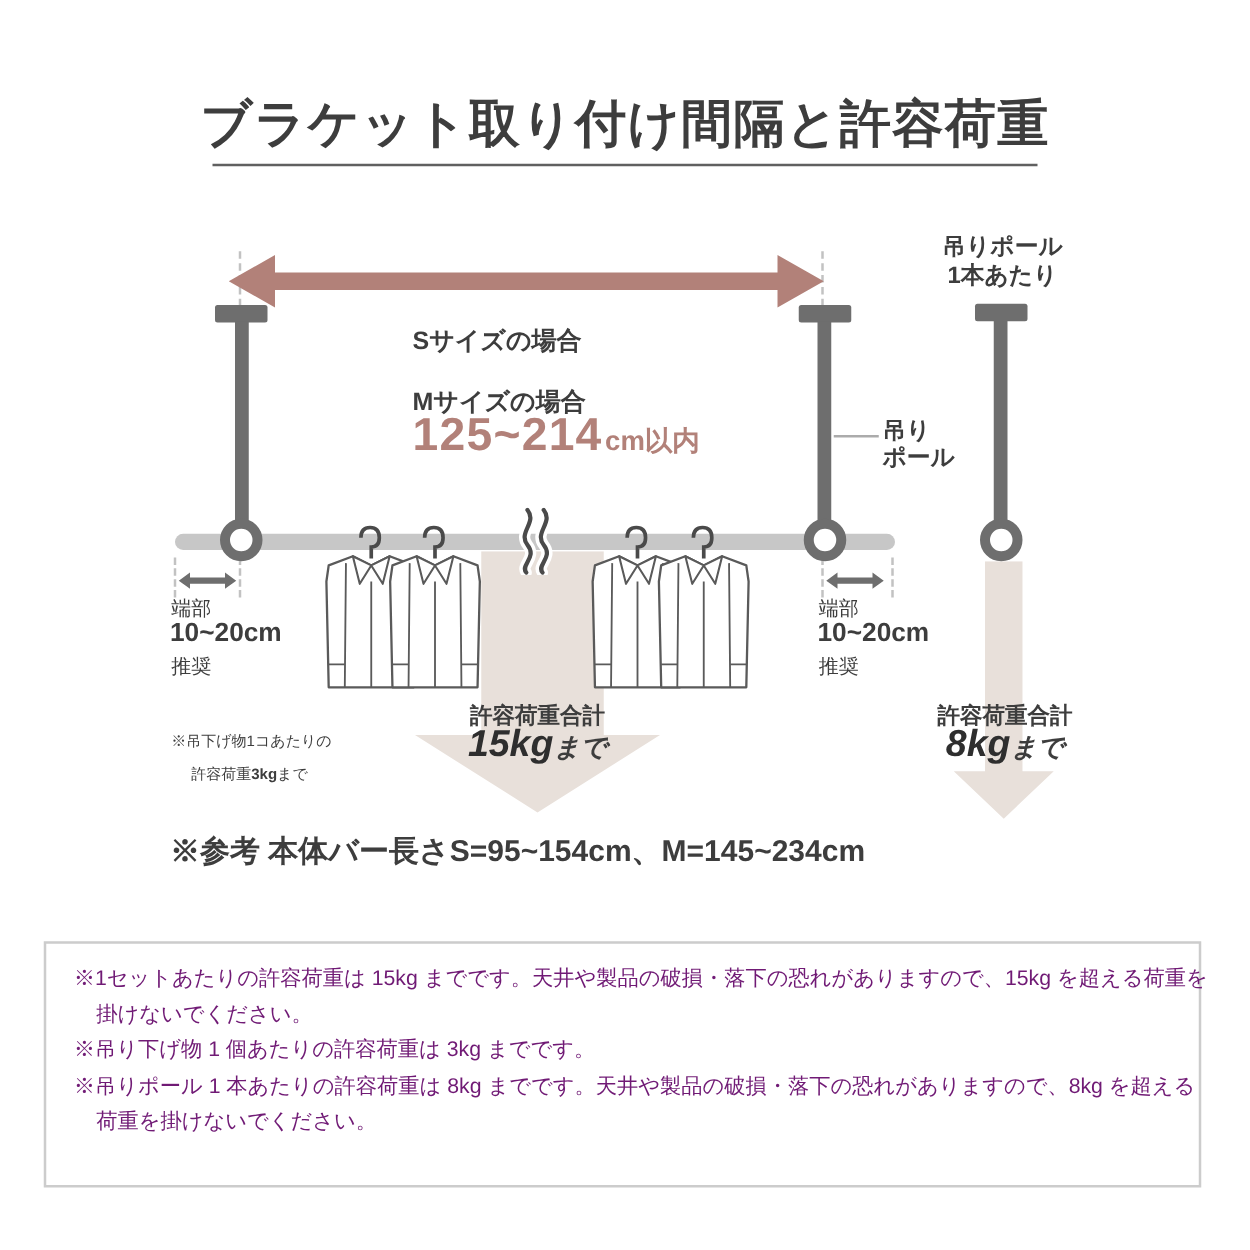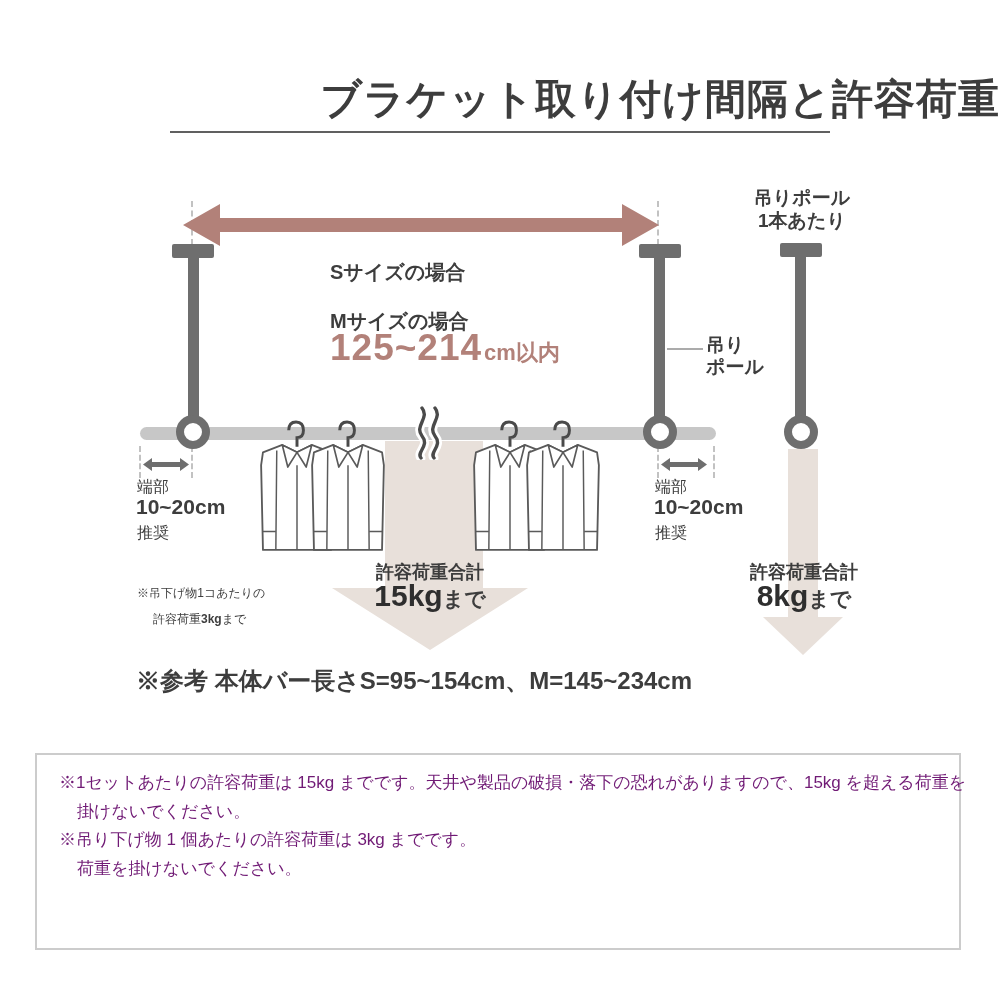--- a/index.html
+++ b/index.html
@@ -1,21 +1,21 @@
 <!DOCTYPE html>
 <html lang="ja"><head>
 <meta charset="utf-8">
 <style>
   html,body{margin:0;padding:0;background:#fff;}
   #stage{position:relative;width:1000px;height:1000px;background:#ffffff;overflow:hidden;
          font-family:"Liberation Sans",sans-serif;color:#3d3d3d;}
   .abs{position:absolute;}
 
   
-  .title{top:72px;left:0;width:1000px;text-align:right;font-size:41px;font-weight:700;
+  .title{top:72px;left:0;width:1000px;text-align:center;font-size:41px;font-weight:700;
          color:#3d3d3d;letter-spacing:1px;z-index:8;}
   .title-rule{top:131px;left:170px;width:660px;border-top:2px solid #606060;z-index:8;}
 
   
   .bracket{width:42px;height:14px;background:#6e6e6e;border-radius:2px;z-index:4;}
   .pole{width:11px;background:#6e6e6e;z-index:4;}
   .bar{left:140px;top:427px;width:576px;height:13px;background:#c7c7c7;border-radius:7px;z-index:2;}
   .ring{width:34px;height:34px;border:8px solid #6e6e6e;border-radius:50%;background:#fff;
         box-sizing:border-box;z-index:5;}
   .dash-v{border-left:2px dashed #c2c2c2;z-index:1;}
@@ -29,21 +29,21 @@
   .t-range .num{font-size:37px;font-weight:700;letter-spacing:1px;}
   .t-range .unit{font-size:22px;font-weight:600;margin-left:2px;}
   .pole-single-label{top:186px;left:738px;width:128px;text-align:center;font-size:19px;
                      font-weight:700;line-height:23px;z-index:8;}
   .callout-line{left:667px;top:348px;width:36px;border-top:2px solid #ababab;z-index:8;}
   .callout-text{left:706px;top:334px;font-size:19px;font-weight:600;line-height:22px;z-index:8;}
   .edge-text{font-size:16px;font-weight:500;z-index:8;white-space:nowrap;}
   .edge-value{font-size:21px;font-weight:700;z-index:8;white-space:nowrap;}
   .load-label{width:200px;text-align:center;font-size:18px;font-weight:600;color:#3d3d3d;
               z-index:8;white-space:nowrap;}
-  .load-value{width:200px;text-align:center;z-index:8;white-space:nowrap;}
+  .load-value{width:200px;text-align:center;z-index:8;white-space:nowrap;font-style:italic;}
   .load-value .kg{font-size:30px;font-weight:700;color:#2e2e2e;}
   .load-value .suf{font-size:21px;font-weight:600;color:#3d3d3d;}
   .per-item{font-size:12px;font-weight:500;z-index:8;white-space:nowrap;text-align:right;}
   .per-item b{font-weight:700;}
   .reference{left:136px;top:665px;font-size:24px;font-weight:600;z-index:8;white-space:nowrap;}
 
   
   .notes-box{left:35px;top:753px;width:926px;height:197px;border:2px solid #cccccc;
              box-sizing:border-box;background:#fff;padding:14px 0 0 22px;z-index:8;}
   .note-line{font-size:17px;line-height:28.5px;color:#701a75;white-space:nowrap;}
@@ -165,16 +165,17 @@
   <div class="abs per-item" style="left:153px;top:611px">
     <span>許容荷重</span><b>3kg</b><span>まで</span>
   </div>
 
   <div class="abs reference">※参考 本体バー長さS=95~154cm、M=145~234cm</div>
 
   <div class="abs notes-box">
     <div class="note-line">※1セットあたりの許容荷重は 15kg までです。天井や製品の破損・落下の恐れがありますので、15kg を超える荷重を</div>
     <div class="note-line indent">掛けないでください。</div>
     <div class="note-line">※吊り下げ物 1 個あたりの許容荷重は 3kg までです。</div>
+    <div class="note-line">※吊りポール 1 本あたりの許容荷重は 8kg までです。天井や製品の破損・落下の恐れがありますので、8kg を超える</div>
     <div class="note-line indent">荷重を掛けないでください。</div>
   </div>
 
 </div>
 
 </body></html>

